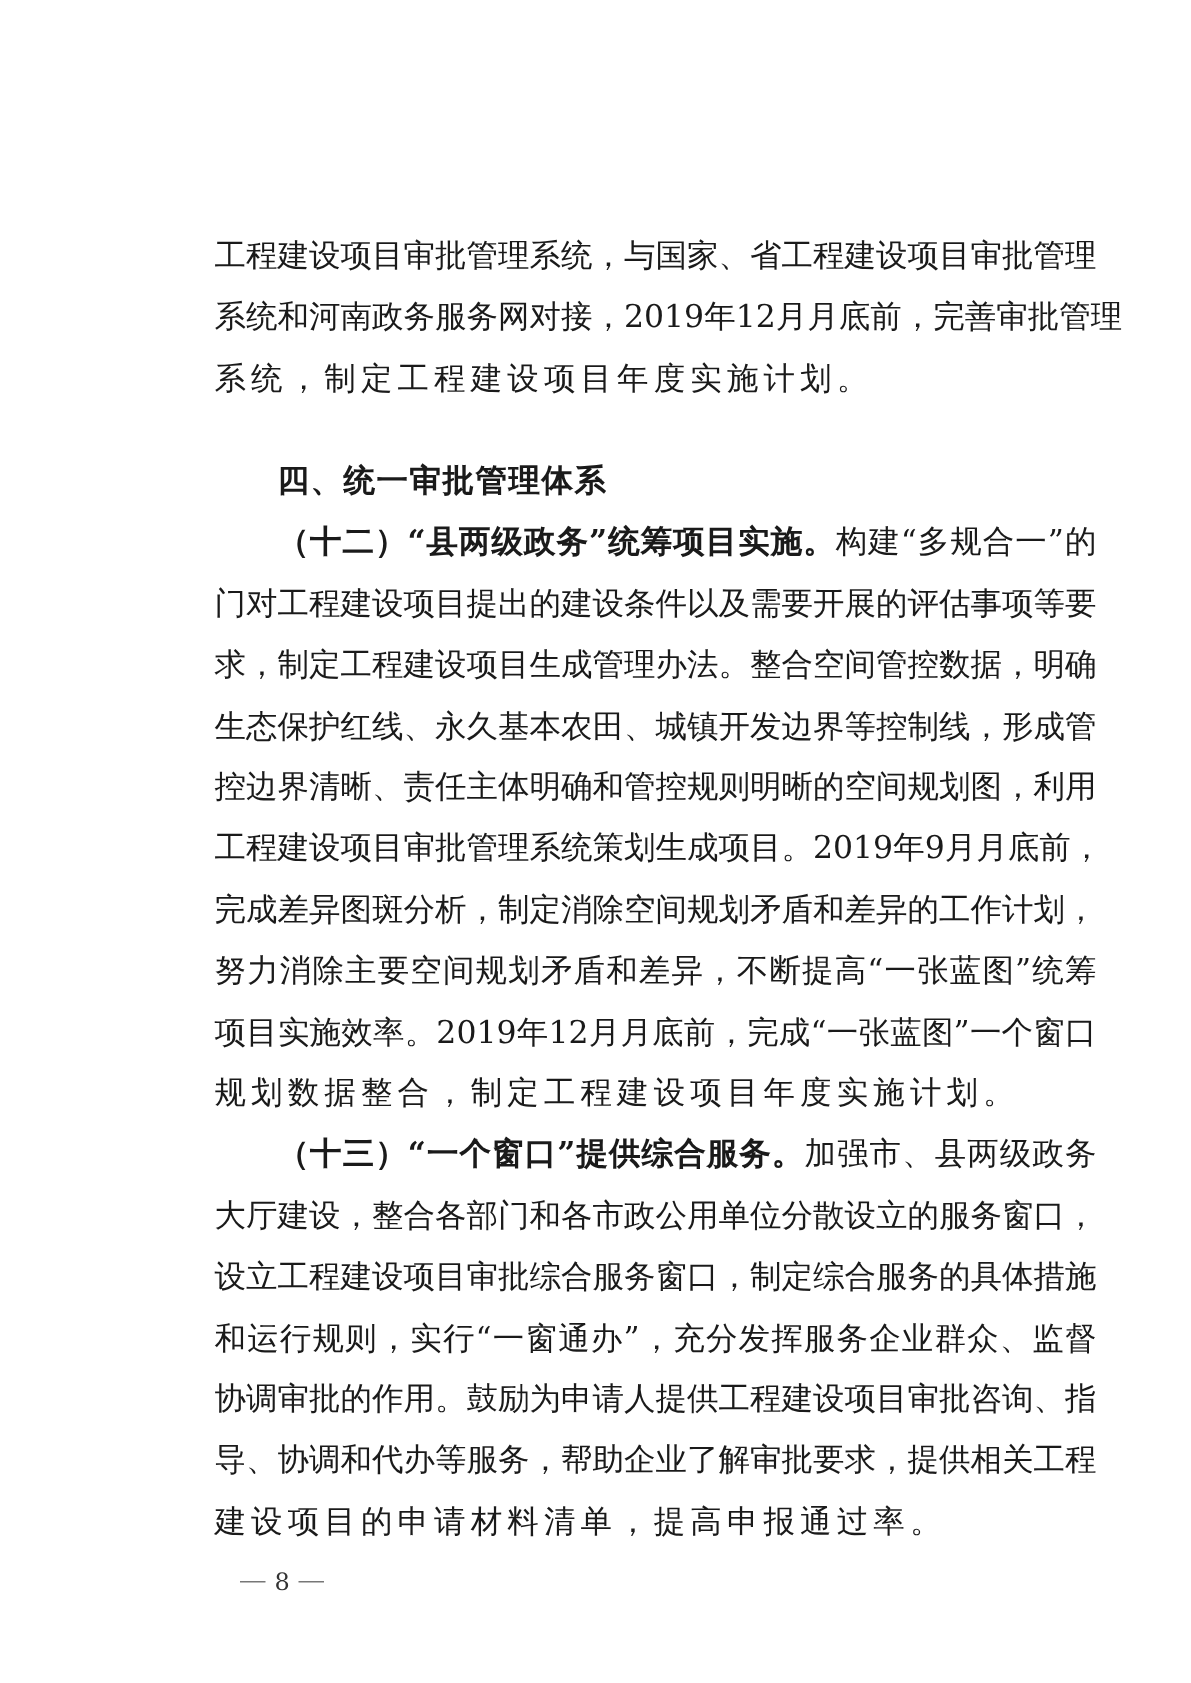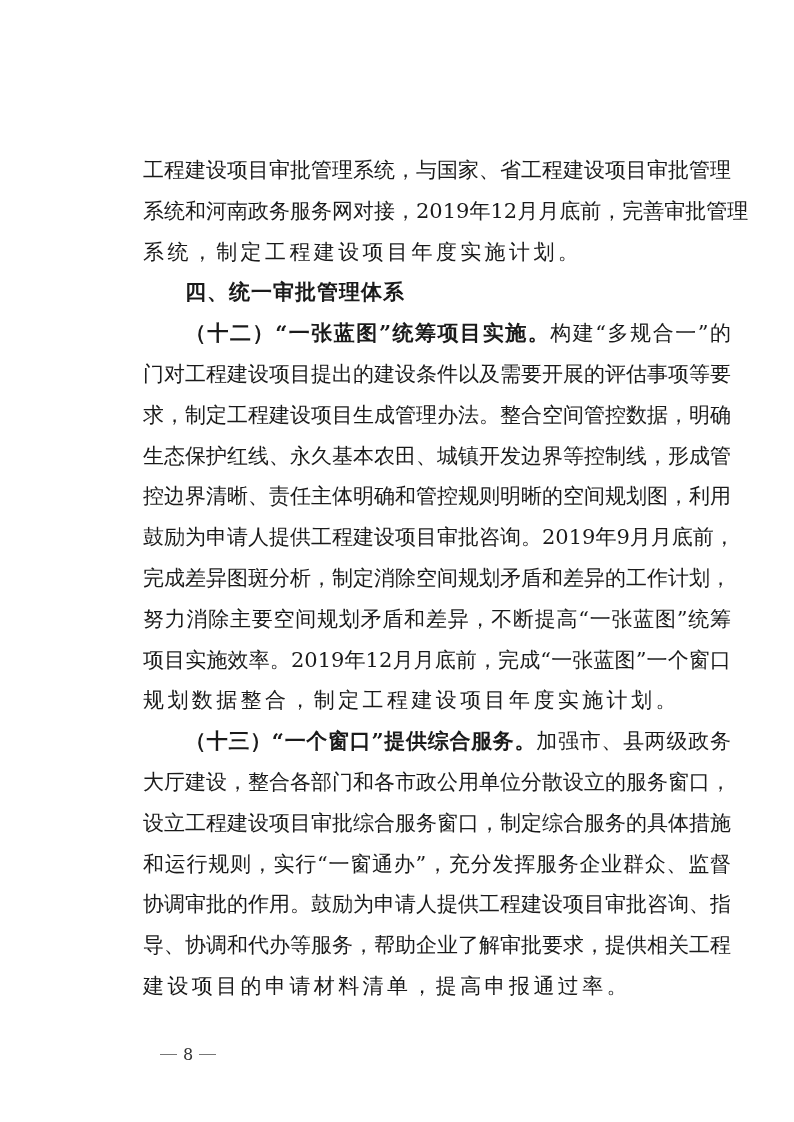--- a/index.html
+++ b/index.html
@@ -44,20 +44,21 @@
     .line.indent {
       padding-left: 42px;
     }
     .heading {
       font-family: "DejaVu Sans", "Liberation Sans", sans-serif;
       font-weight: bold;
       font-size: 21px;
       padding-left: 42px;
       text-align-last: left;
       letter-spacing: 1px;
+      margin-top: 28px;
     }
     .item-title {
       font-weight: bold;
     }
     .page-number {
       position: absolute;
       left: 148px;
       top: 1045px;
       font-size: 16px;
       color: #333333;
@@ -77,26 +78,26 @@
 
 <div class="page">
   <div class="body-text">
 
     <div class="line">工程建设项目审批管理系统，与国家、省工程建设项目审批管理</div>
     <div class="line">系统和河南政务服务网对接，2019年12月月底前，完善审批管理</div>
     <div class="line last">系统，制定工程建设项目年度实施计划。</div>
 
     <div class="line heading">四、统一审批管理体系</div>
 
-    <div class="line indent"><span class="item-title">（十二）“一张蓝图”统筹项目实施。</span><span>构建“多规合一”的</span></div>
+    <div class="line indent"><span class="item-title">（十二）“县两级政务”统筹项目实施。</span><span>构建“多规合一”的</span></div>
     <div class="line">门对工程建设项目提出的建设条件以及需要开展的评估事项等要</div>
     <div class="line">求，制定工程建设项目生成管理办法。整合空间管控数据，明确</div>
     <div class="line">生态保护红线、永久基本农田、城镇开发边界等控制线，形成管</div>
     <div class="line">控边界清晰、责任主体明确和管控规则明晰的空间规划图，利用</div>
-    <div class="line">鼓励为申请人提供工程建设项目审批咨询。2019年9月月底前，</div>
+    <div class="line">工程建设项目审批管理系统策划生成项目。2019年9月月底前，</div>
     <div class="line">完成差异图斑分析，制定消除空间规划矛盾和差异的工作计划，</div>
     <div class="line">努力消除主要空间规划矛盾和差异，不断提高“一张蓝图”统筹</div>
     <div class="line">项目实施效率。2019年12月月底前，完成“一张蓝图”一个窗口</div>
     <div class="line last">规划数据整合，制定工程建设项目年度实施计划。</div>
 
     <div class="line indent"><span class="item-title">（十三）“一个窗口”提供综合服务。</span><span>加强市、县两级政务</span></div>
     <div class="line">大厅建设，整合各部门和各市政公用单位分散设立的服务窗口，</div>
     <div class="line">设立工程建设项目审批综合服务窗口，制定综合服务的具体措施</div>
     <div class="line">和运行规则，实行“一窗通办”，充分发挥服务企业群众、监督</div>
     <div class="line">协调审批的作用。鼓励为申请人提供工程建设项目审批咨询、指</div>

